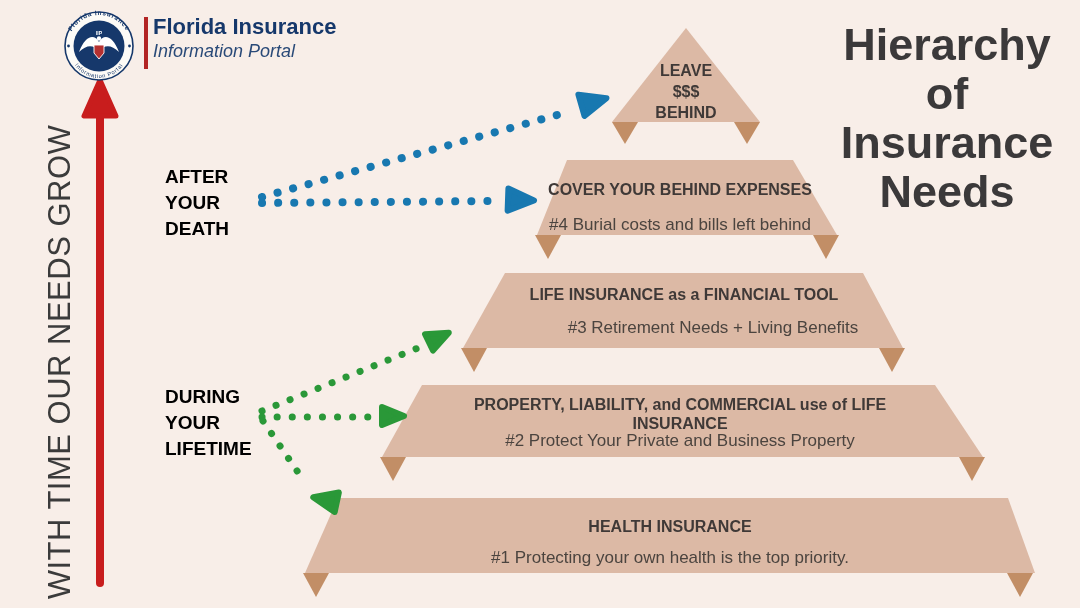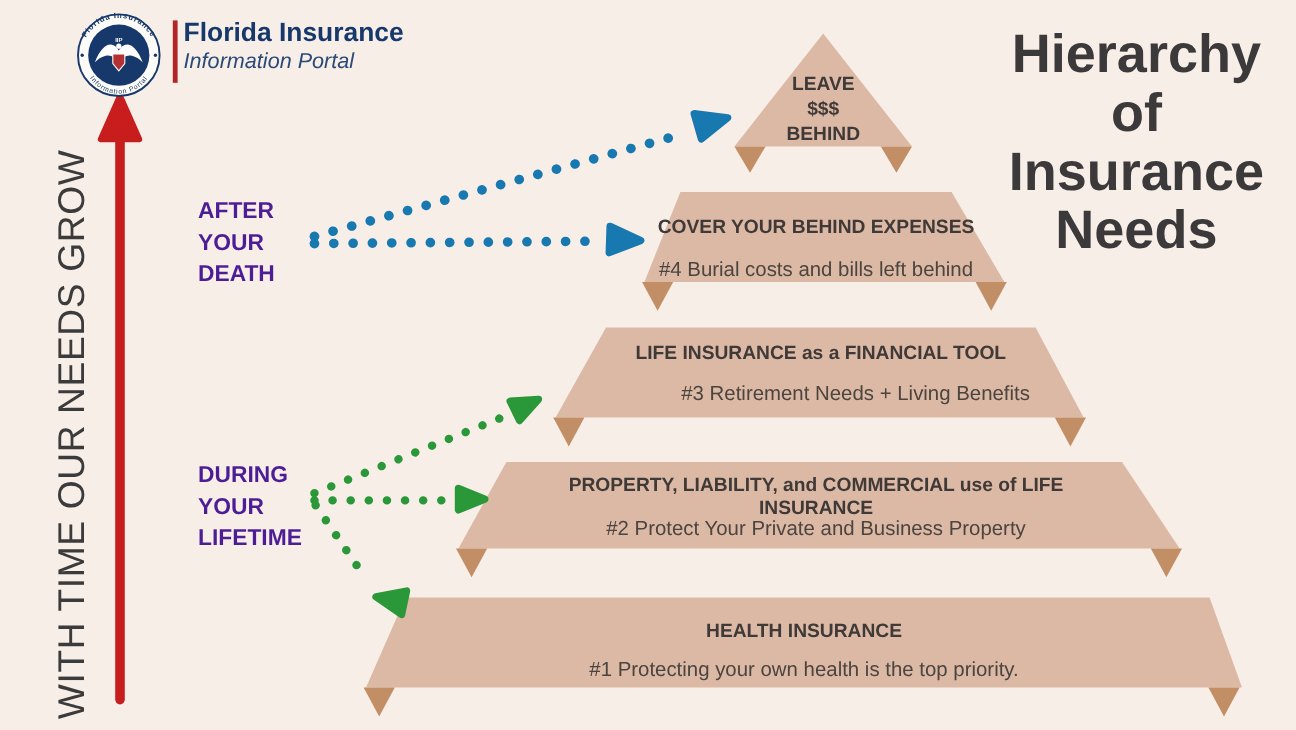--- a/index.html
+++ b/index.html
@@ -18,21 +18,21 @@
   
   .main-title{left:808px;top:20px;width:278px;text-align:center;
               font-size:45px;line-height:49px;font-weight:bold;color:#3b393a;}
 
   
   .axis-label{left:-198px;top:342px;width:520px;height:40px;
               transform:rotate(-90deg);text-align:center;
               font-size:31px;letter-spacing:.5px;color:#3b3b3b;}
 
   
-  .side-label{font-size:19px;font-weight:bold;line-height:26px;color:#4c1d95;}
+  .side-label{font-size:19px;font-weight:bold;line-height:26px;color:#000000;}
   .after-death{left:165px;top:164px;}
   .during-life{left:165px;top:384px;}
 
   
   .band-label{text-align:center;font-weight:bold;font-size:16px;
               line-height:21px;color:#3f3937;}
   .band-sub{text-align:center;font-weight:normal;font-size:17px;color:#4b443f;}
   .lv1-label{left:606px;top:60px;width:160px;}
   .lv2-label{left:530px;top:179px;width:300px;}
   .lv2-sub{left:505px;top:215px;width:350px;}

